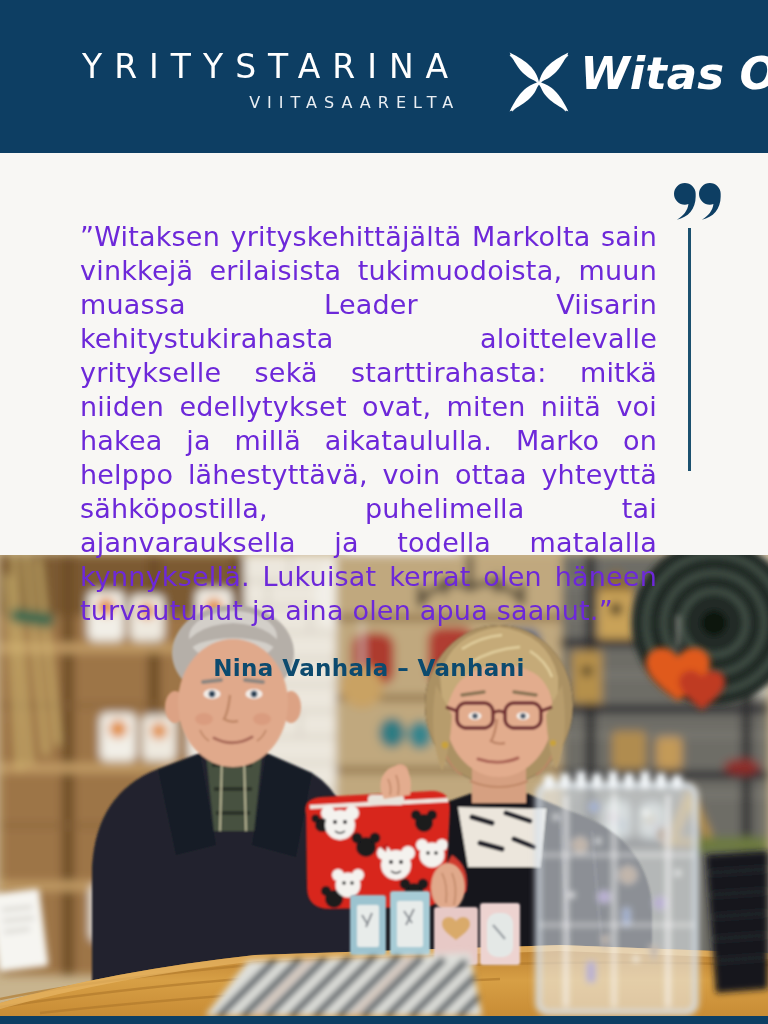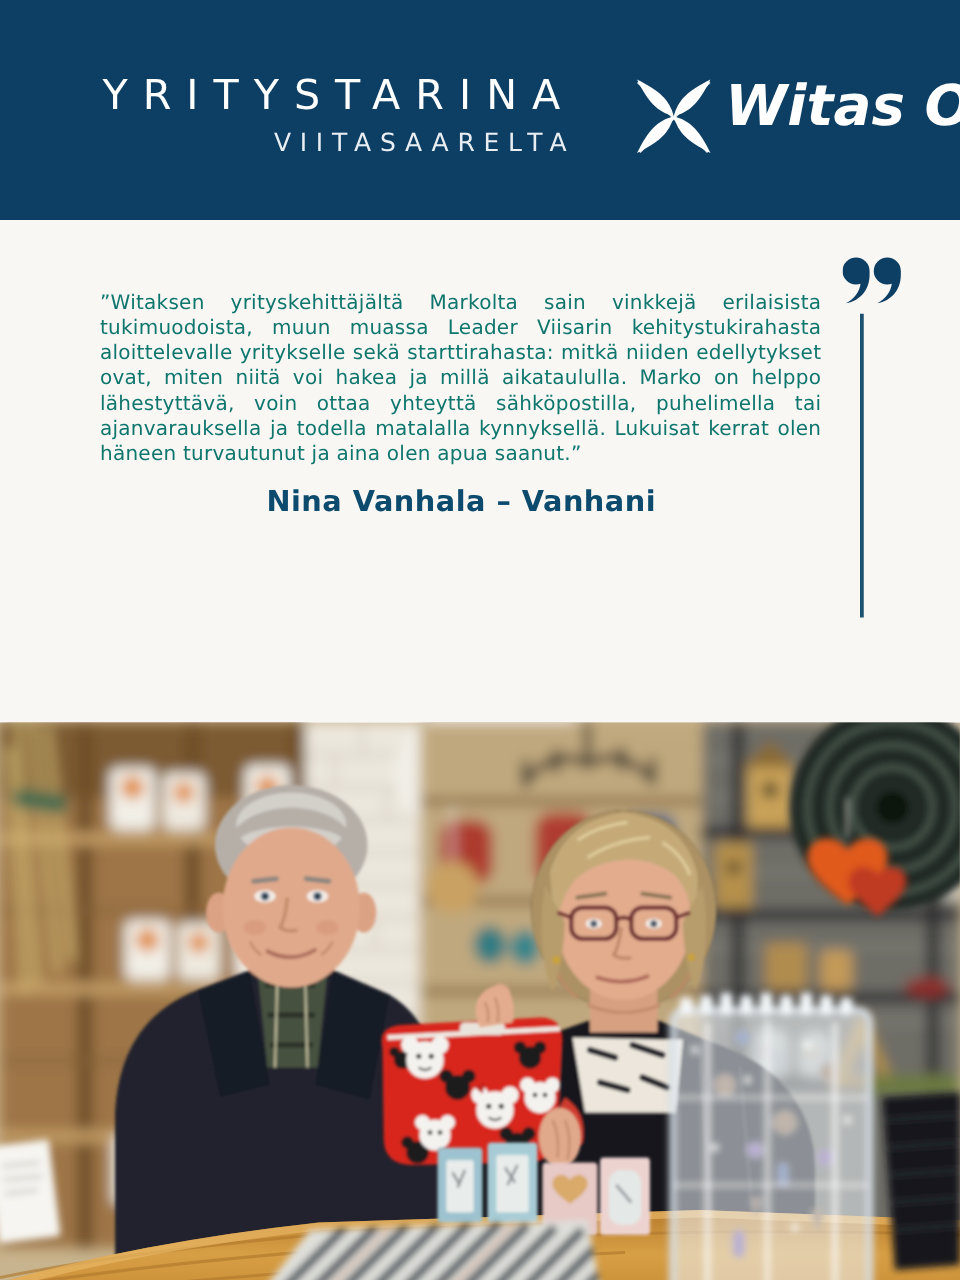--- a/index.html
+++ b/index.html
@@ -4,48 +4,48 @@
 <style>
   * { box-sizing: border-box; }
   html,body { margin:0; padding:0; }
   body {
     width:768px; height:1024px; overflow:hidden;
     font-family:"DejaVu Sans","Liberation Sans",sans-serif;
     background:#f8f7f4;
   }
   
   .header {
-    height:176px; background:#0d3e63;
+    height:153px; background:#0d3e63;
     display:flex; align-items:center; justify-content:space-between;
     padding:8px 50px 0 82px;
     gap:44px;
   }
   .header-titles { text-align:right; color:#fff; }
   .header-title {
     font-size:33px; font-weight:400; letter-spacing:12px;
     line-height:1.1; white-space:nowrap;
   }
   .header-subtitle {
-    font-size:20px; font-weight:400; letter-spacing:7px;
+    font-size:16px; font-weight:400; letter-spacing:7px;
     margin-top:8px; white-space:nowrap; color:#e9eef3;text-align:right;
   }
   .logo { display:flex; gap:6px; margin-top:2px; }
   .logo-star { width:70px; height:70px; flex:0 0 auto; }
   .logo-text {
     color:#fff; font-size:45px; font-weight:700; font-style:italic;
     letter-spacing:0px; white-space:nowrap;
     font-family:"DejaVu Sans","Liberation Sans",sans-serif;
   }
   
   .quote-section {
     position:relative; height:402px; background:#f8f7f4;
     padding:40px 110px 0 80px;
   }
   .quote-text {
-    width:577px; font-size:16px; line-height:1.26; color:#0f766e;
+    width:577px; font-size:27px; line-height:1.26; color:#6d28d9;
     text-align:justify; letter-spacing:0.2px;
   }
   .quote-mark { position:absolute; top:28px; right:44px; width:50px; height:44px; }
   .quote-vline {
     position:absolute; top:75px; right:77px; width:3px; height:243px;
     background:#1c516f;
   }
   .attribution {
     margin-top:16px; text-align:center; font-size:23px; font-weight:700;
     color:#0c4a6e; letter-spacing:0.4px; width:100%;

